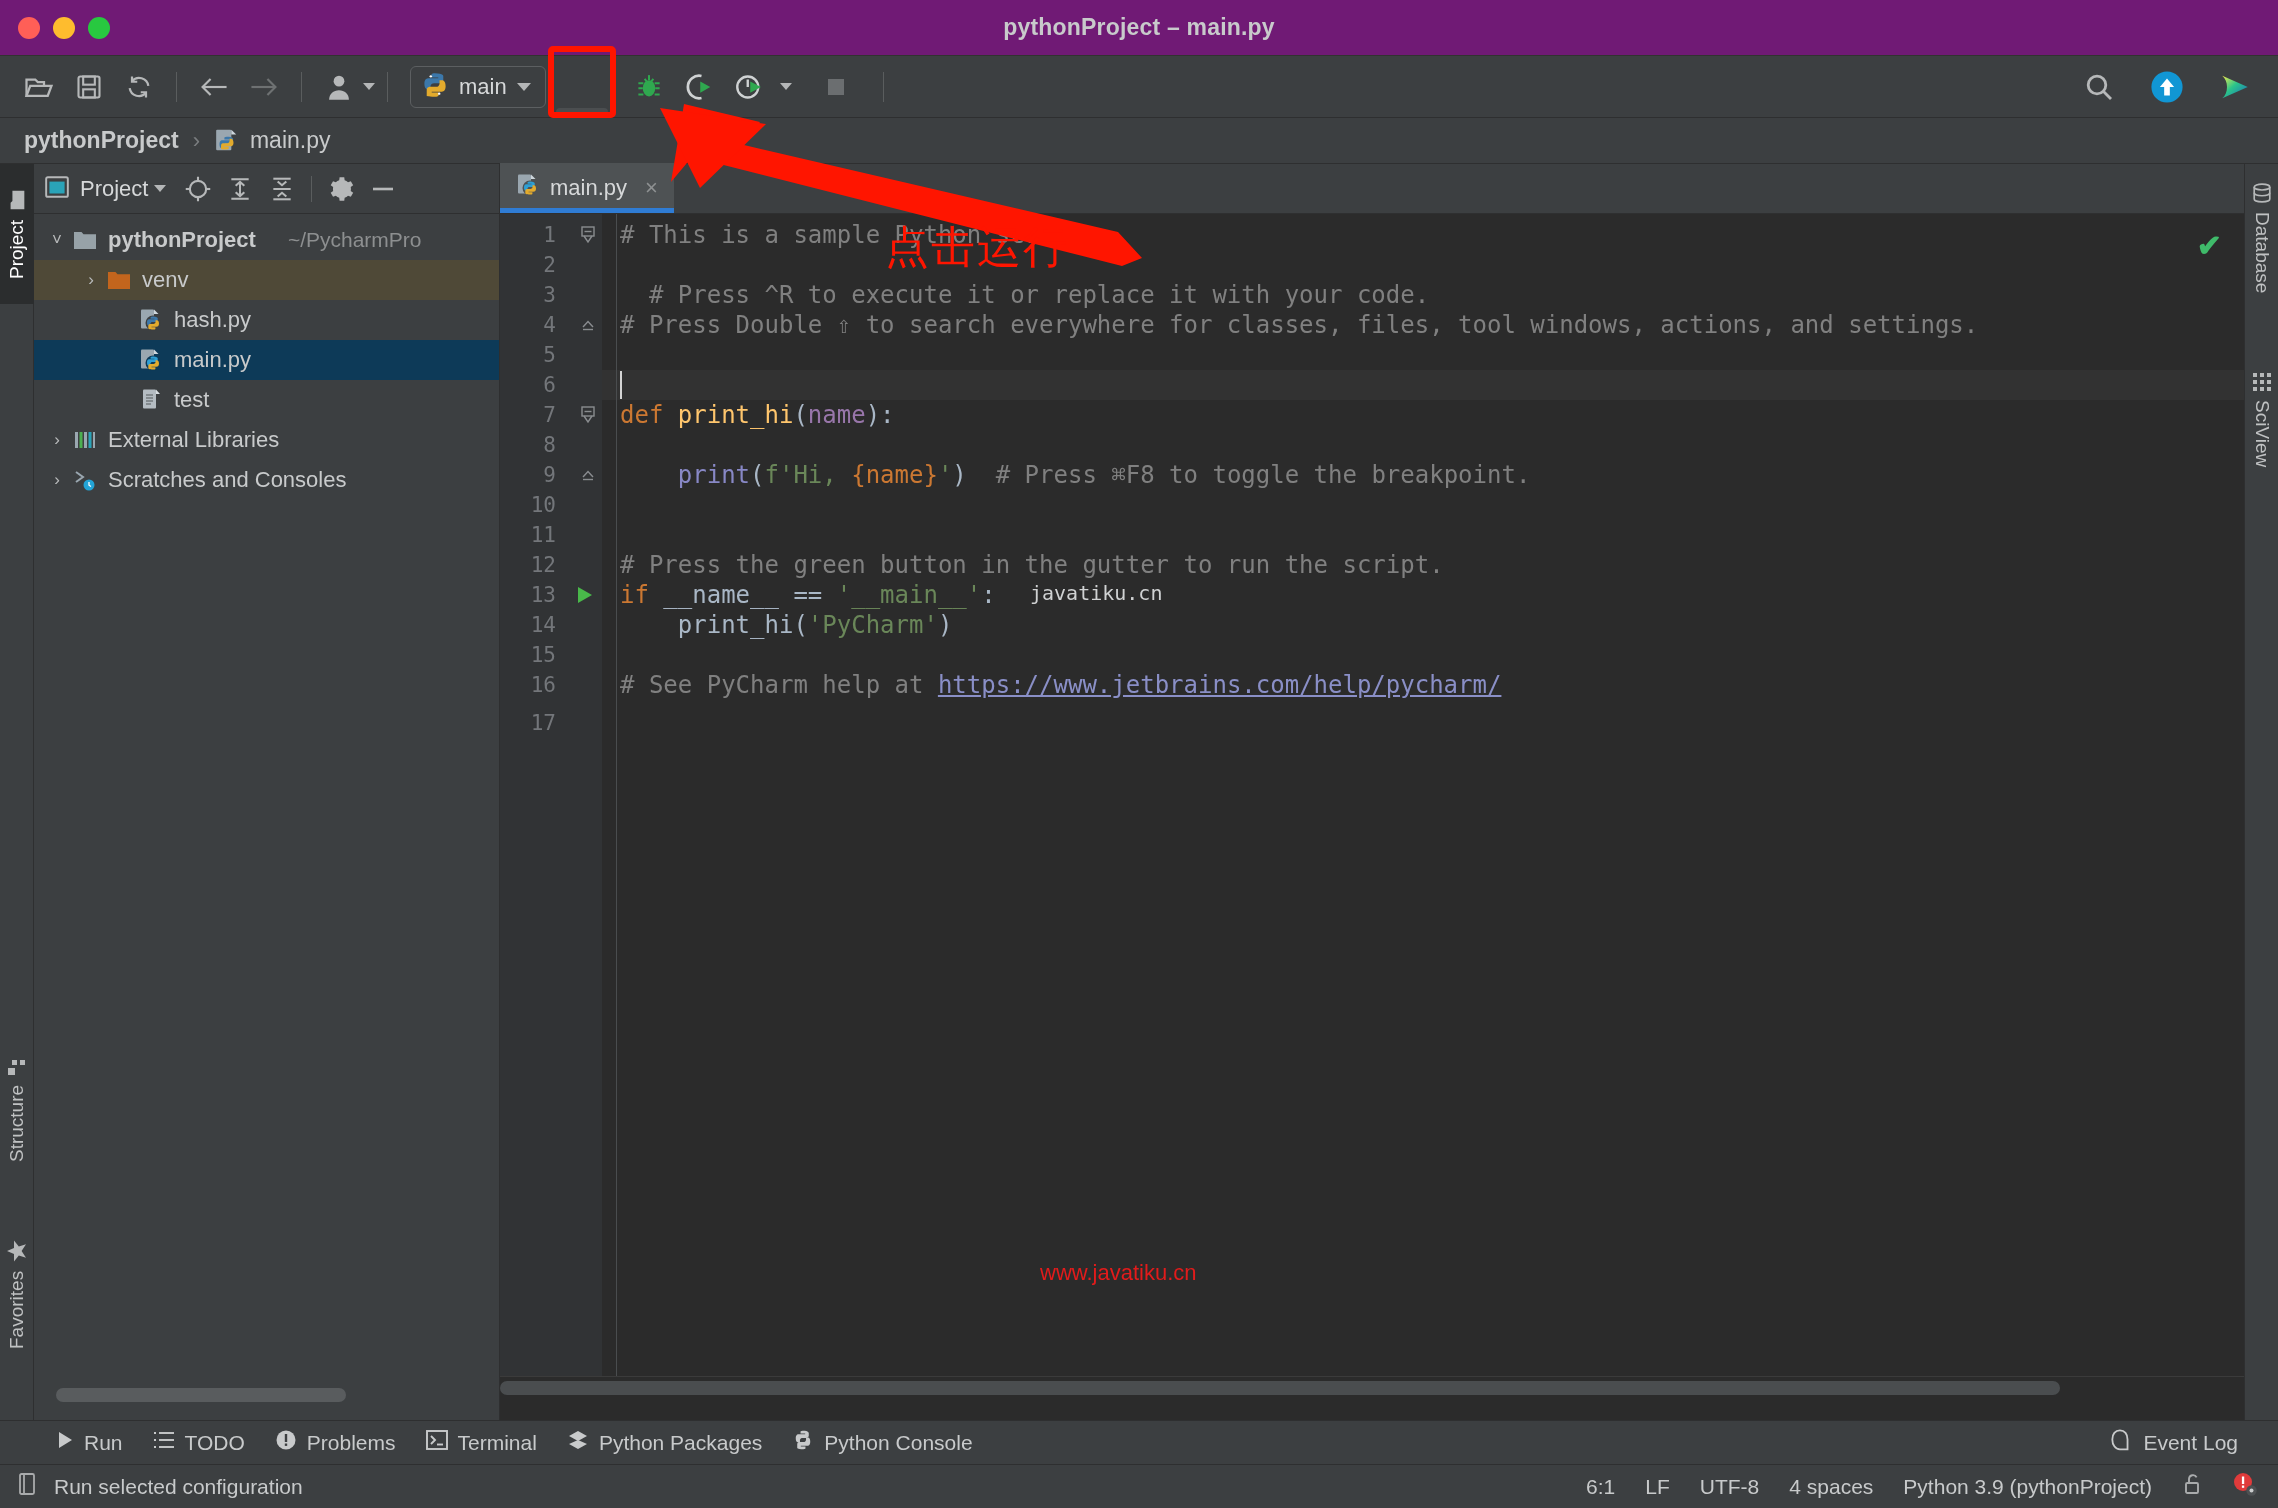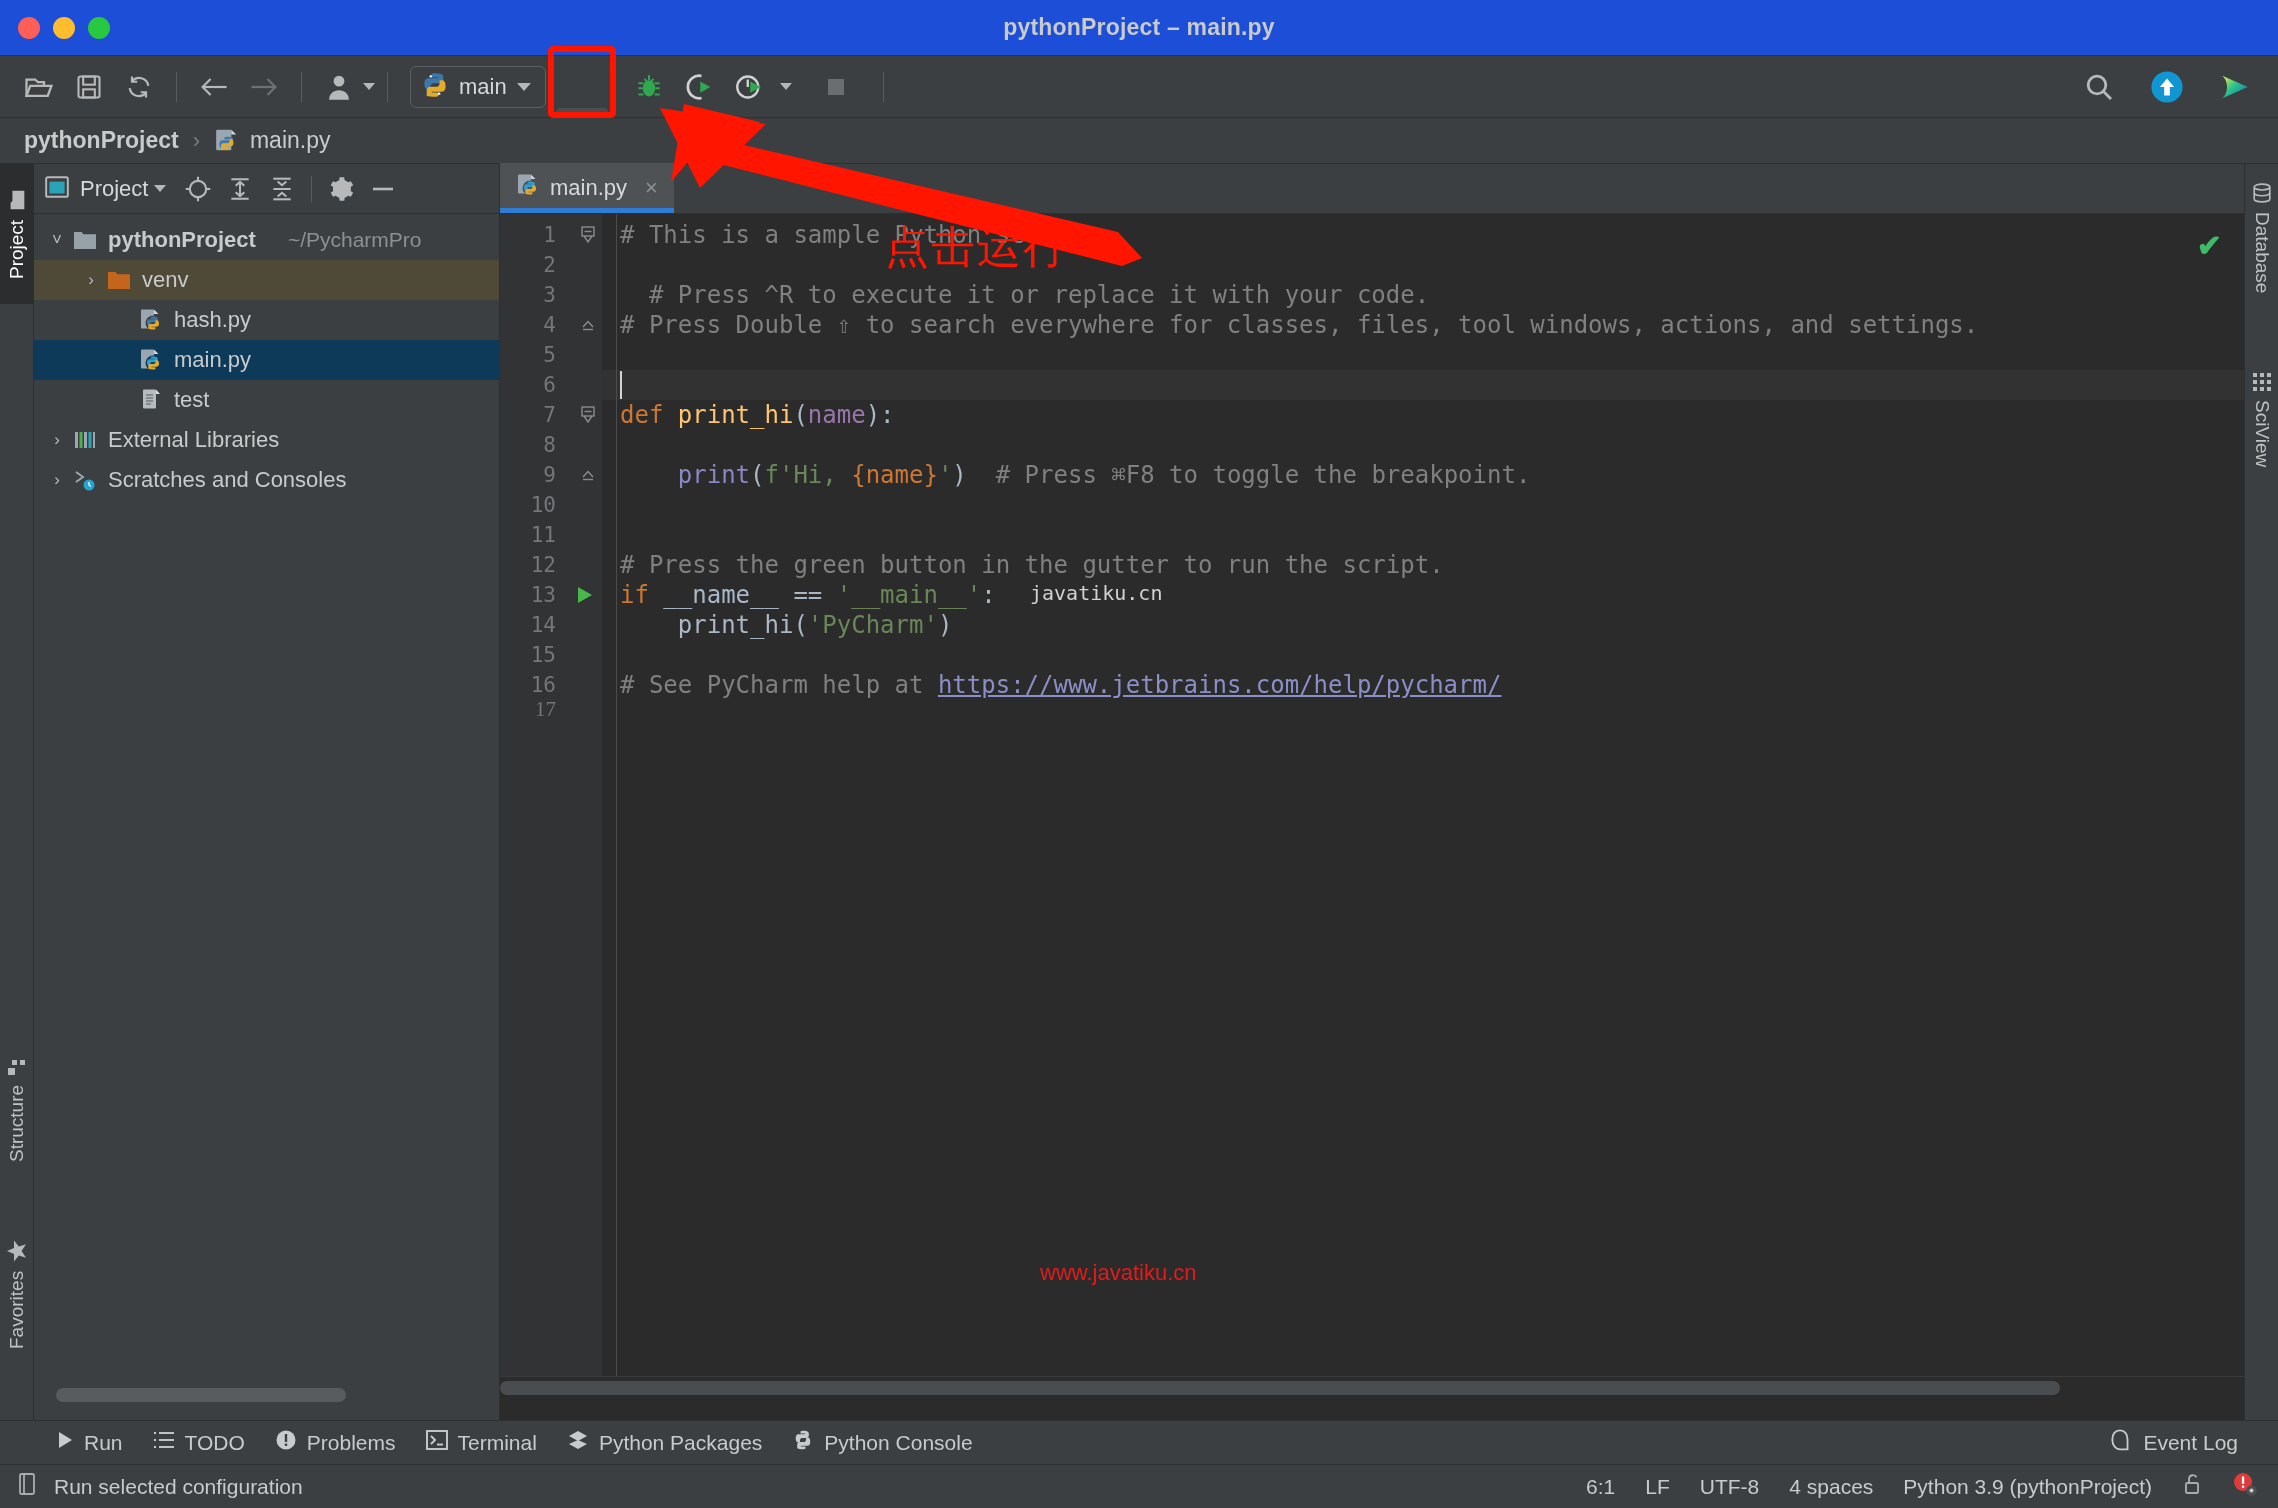--- a/index.html
+++ b/index.html
@@ -7,21 +7,21 @@
     width: 2278px; height: 1508px;
     background: #3c3f41;
     font-family: "Liberation Sans", sans-serif;
     overflow: hidden;
   }
   #app { position: relative; width: 2278px; height: 1508px; }
 
   
   .titlebar {
     position: absolute; top: 0; left: 0; width: 2278px; height: 56px;
-    background: #1d4ed8; display: flex; align-items: center;
+    background: #701a75; display: flex; align-items: center;
     border-bottom: 1px solid #323232;
   }
   .traffic { display: flex; gap: 13px; margin-left: 18px; }
   .tl { width: 22px; height: 22px; border-radius: 50%; }
   .tl-r { background: #ff5f57; }
   .tl-y { background: #febc2e; }
   .tl-g { background: #28c840; }
   .win-title {
     position: absolute; left: 0; right: 0; text-align: center;
     font-size: 23px; font-weight: bold; color: #c8cacb; letter-spacing: .2px;
@@ -670,21 +670,21 @@
         <div class="gutter-line" style="top:186px;">7</div>
         <div class="gutter-line" style="top:216px;">8</div>
         <div class="gutter-line" style="top:246px;">9</div>
         <div class="gutter-line" style="top:276px;">10</div>
         <div class="gutter-line" style="top:306px;">11</div>
         <div class="gutter-line" style="top:336px;">12</div>
         <div class="gutter-line" style="top:366px;">13</div>
         <div class="gutter-line" style="top:396px;">14</div>
         <div class="gutter-line" style="top:426px;">15</div>
         <div class="gutter-line" style="top:456px;">16</div>
-        <div class="gutter-line" style="top:480px;font-family:Liberation Serif, serif;">17</div>
+        <div class="gutter-line" style="top:494px;">17</div>
 
         <div class="fold" style="top:6px;">
           <svg width="16" height="20" viewBox="0 0 16 20" fill="none" stroke="#8a8d90" stroke-width="1.4">
             <rect x="2" y="2" width="12" height="9"></rect>
               <line x1="4.5" y1="6.5" x2="11.5" y2="6.5"></line>
             <polyline points="4,11 8,17 12,11"></polyline>
           </svg>
         </div>
         <div class="fold" style="top:96px;">
           <svg width="16" height="14" viewBox="0 0 16 14" fill="none" stroke="#8a8d90" stroke-width="1.4">

